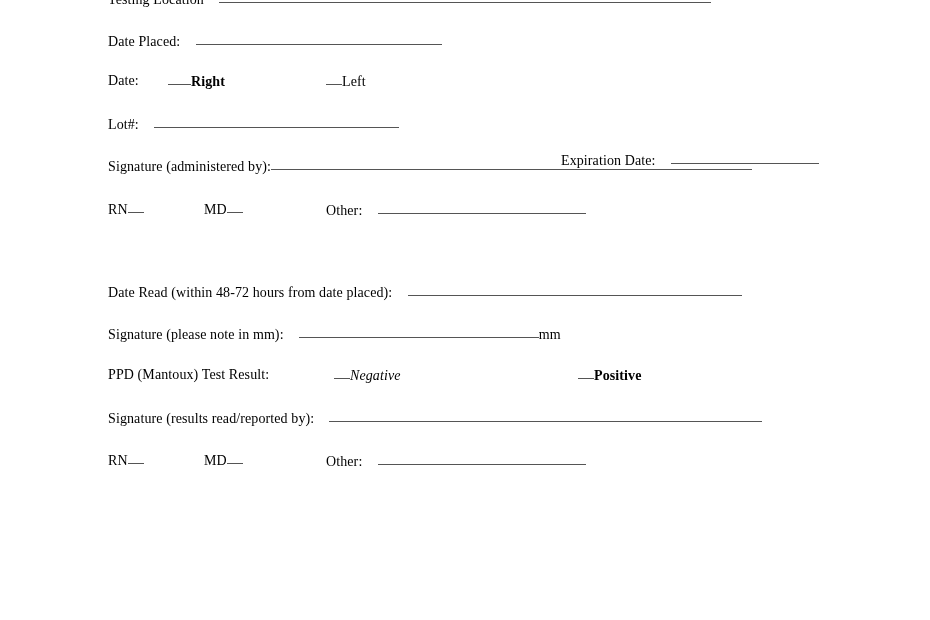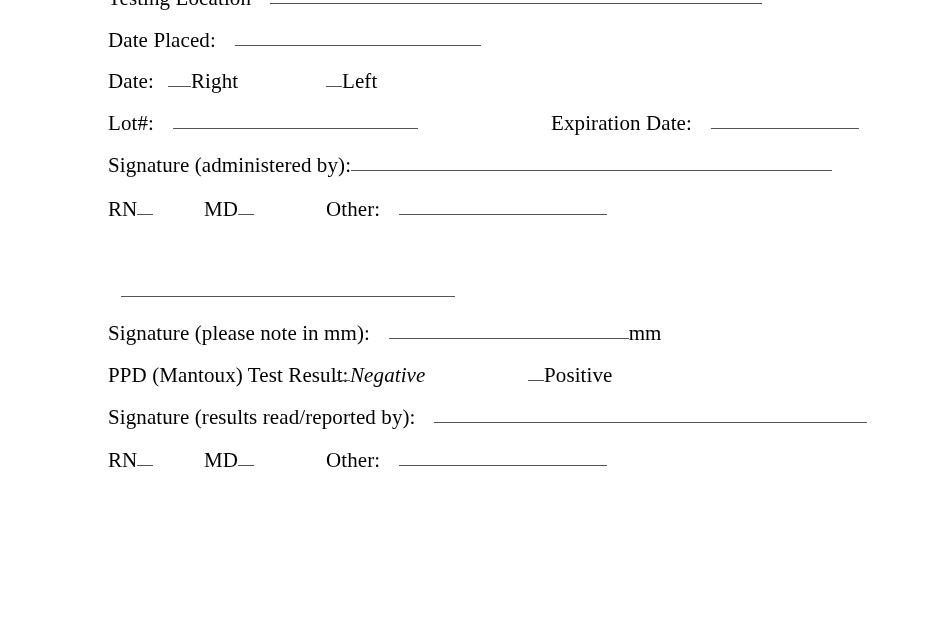--- a/index.html
+++ b/index.html
@@ -17,21 +17,21 @@
     width: 930px;
     height: 620px;
     background: #ffffff;
     overflow: hidden;
   }
   
   .form-line {
     position: absolute;
     left: 108px;
     white-space: nowrap;
-    font-size: 21px;
+    font-size: 14px;
     line-height: 20px;
     letter-spacing: 0.1px;
   }
   .label {
     display: inline-block;
     vertical-align: baseline;
   }
   
   .blank {
     display: inline-block;
@@ -61,27 +61,27 @@
   .row-lot              { top: 113px; }
   .row-sig-admin        { top: 155px; }
   .row-credentials-1    { top: 199px; }
   .row-date-read        { top: 281px; }
   .row-induration       { top: 323px; }
   .row-result           { top: 365px; }
   .row-sig-read         { top: 407px; }
   .row-credentials-2    { top: 450px; }
 
   
-  .col-right  { position: absolute; left: 60px; }
+  .col-right  { position: absolute; left: 60px; font-weight: bold; }
   .col-left   { position: absolute; left: 218px; }
-  .col-exp    { position: absolute; left: 443px; }
+  .col-exp    { position: absolute; left: 453px; margin-top: 36px; }
   .col-md     { position: absolute; left: 96px; }
   .col-other  { position: absolute; left: 218px; }
   .col-neg    { position: absolute; left: 226px; font-style: italic; }
-  .col-pos    { position: absolute; left: 420px; }
+  .col-pos    { position: absolute; left: 470px; font-weight: bold; }
   .rel        { position: relative; display: inline-block; }
 </style>
 </head>
 <body>
 
 <div id="page">
 
   <div class="form-line row-testing-location">
     <span class="label">Testing Location</span>
     <span class="gap-sm"></span>
@@ -129,20 +129,21 @@
       <span class="col-md"><span>MD</span><span class="tick tick-sm"></span></span>
       <span class="col-other">
         <span class="label">Other:</span>
         <span class="gap-sm"></span>
         <span class="blank" style="width:208px;"></span>
       </span>
     </span>
   </div>
 
   <div class="form-line row-date-read">
+    <span class="label">Date Read (within 48-72 hours from date placed):</span>
     <span class="gap-sm"></span>
     <span class="blank" style="width:334px;"></span>
   </div>
 
   <div class="form-line row-induration">
     <span class="label">Signature (please note in mm):</span>
     <span class="gap-sm"></span>
     <span class="blank" style="width:240px;"></span><span class="label">mm</span>
   </div>
 

